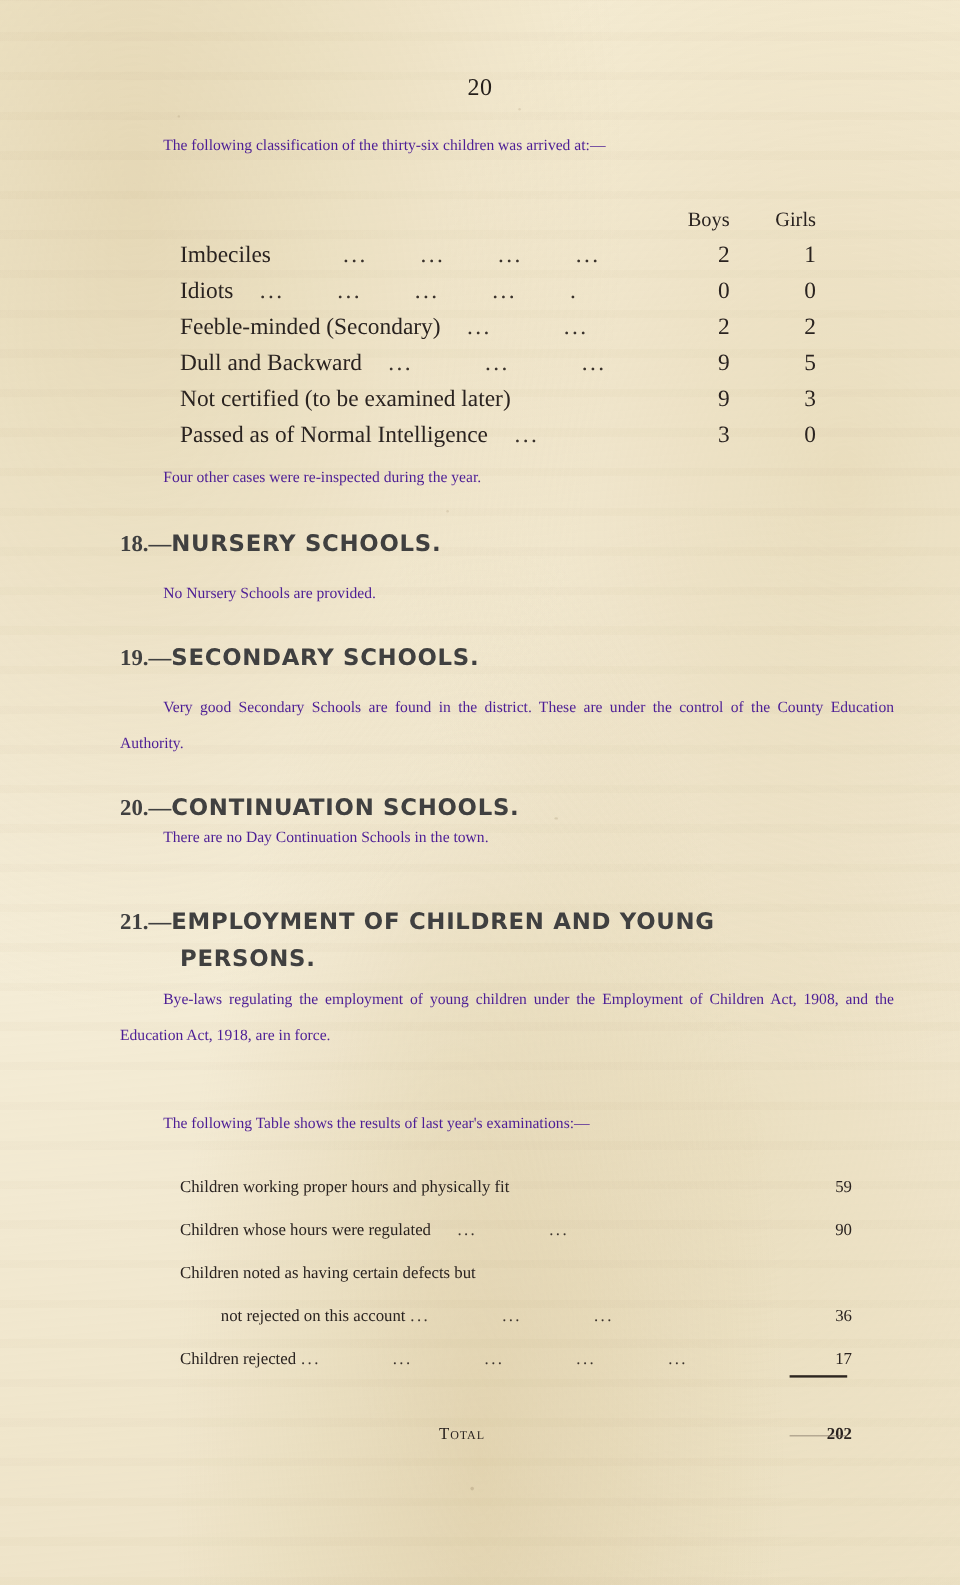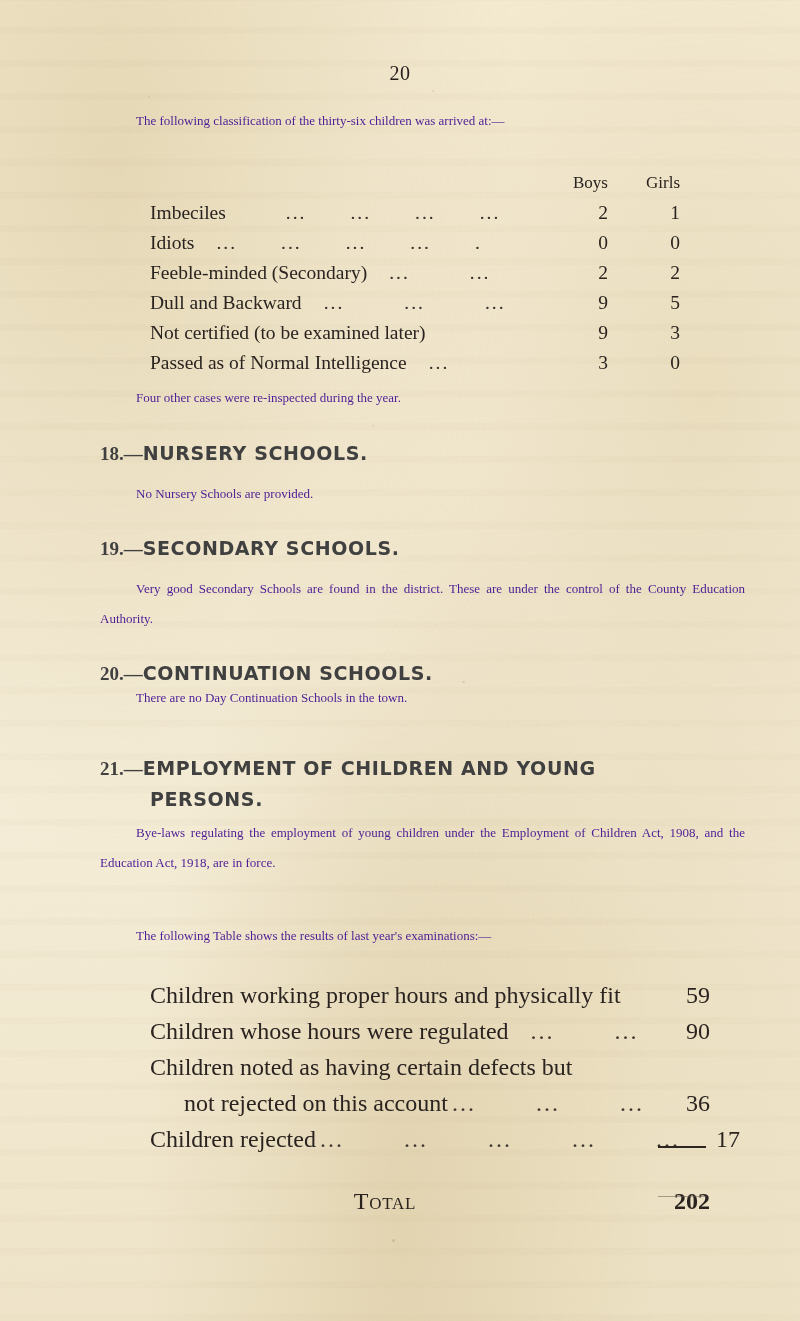--- a/index.html
+++ b/index.html
@@ -148,21 +148,21 @@
   }
   .lead-gap-s { margin-left: 22px; }
   .lead-gap-m { margin-left: 44px; }
   .lead-gap-l { margin-left: 60px; }
 
   
   .exam-table {
     position: absolute;
     left: 150px;
     width: 560px;
-    font-size: 24px;
+    font-size: 14px;
     color: #2a2320;
   }
   .exam-row {
     display: flex;
     align-items: baseline;
     height: 36px;
   }
   .exam-row .label {
     flex: 1 1 auto;
     white-space: nowrap;

